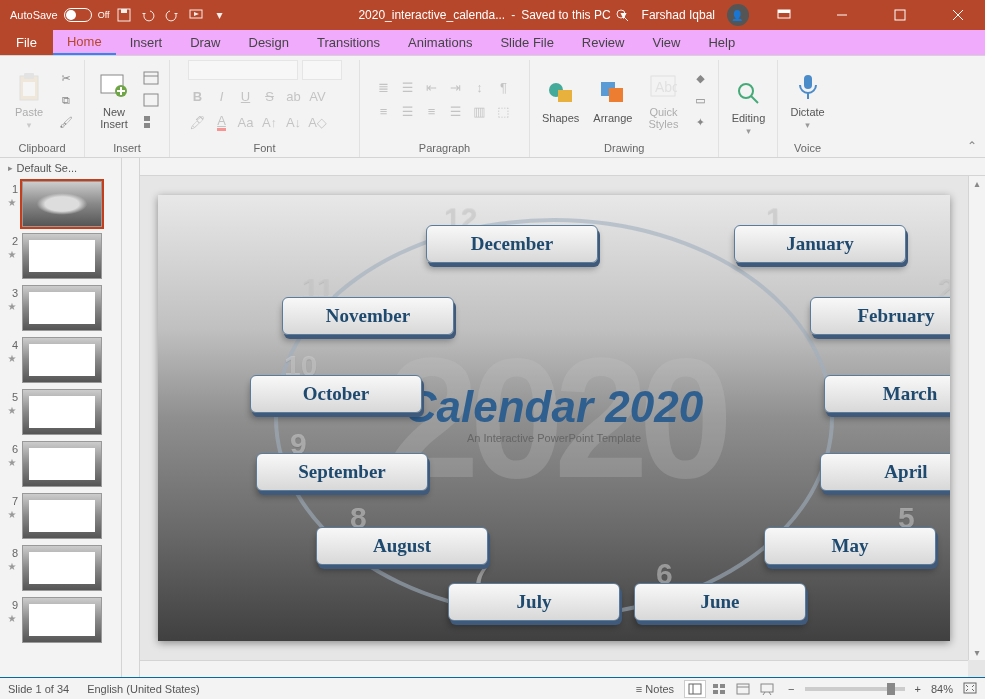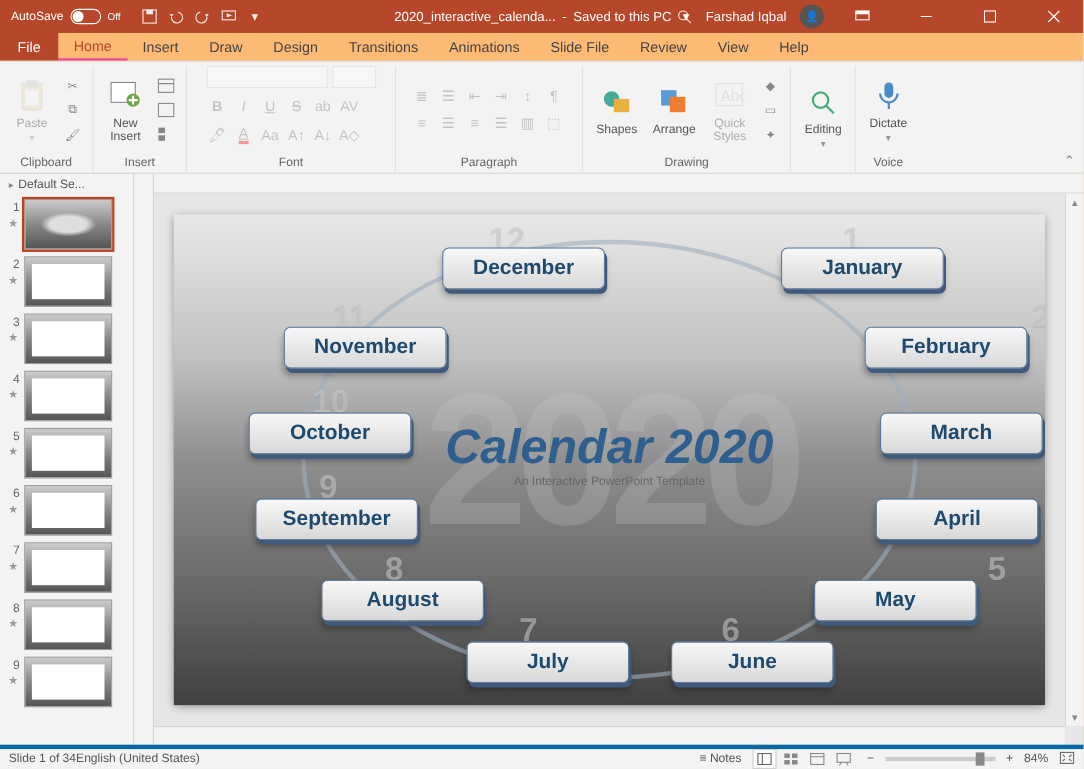--- a/index.html
+++ b/index.html
@@ -1,35 +1,35 @@
 <!DOCTYPE html>
 <html><head>
 <meta charset="utf-8">
 <style>
 * { margin: 0; padding: 0; box-sizing: border-box; font-family: 'Segoe UI', Tahoma, sans-serif; user-select: none; }
 html, body { width: 985px; height: 699px; overflow: hidden; background: #E6E6E6; }
 
 
 .titlebar { height: 30px; background: #B7472A; display: flex; align-items: center; color: #fff; font-size: 12px; position: relative; }
-.titlebar .left { display: flex; align-items: center; gap: 18px; padding-left: 10px; }
+.titlebar .left { display: flex; align-items: center; gap: 6px; padding-left: 10px; }
 .autosave { display: flex; align-items: center; gap: 6px; font-size: 11px; }
 .toggle { width: 28px; height: 14px; border: 1px solid #fff; border-radius: 7px; position: relative; }
 .toggle::after { content: ''; position: absolute; width: 10px; height: 10px; background: #fff; border-radius: 50%; top: 1px; left: 1px; }
 .qat { display: flex; gap: 8px; align-items: center; }
 .qat-icon { width: 16px; height: 16px; display: flex; align-items: center; justify-content: center; opacity: .9; }
 .doc-title { position: absolute; left: 50%; transform: translateX(-50%); display: flex; align-items: center; gap: 6px; }
 .user-area { margin-left: auto; display: flex; align-items: center; gap: 12px; padding-right: 4px; }
 .avatar { width: 22px; height: 22px; background: #555; border-radius: 50%; display:flex; align-items:center; justify-content:center; font-size:10px; }
 .win-btn { width: 46px; height: 30px; display: flex; align-items: center; justify-content: center; }
 
 
-.ribbon-tabs { height: 26px; background: #fdba74; border-bottom: 1px solid #D4D4D4; display: flex; align-items: stretch; font-size: 13px; color: #444; }
+.ribbon-tabs { height: 26px; background: #f0abfc; border-bottom: 1px solid #D4D4D4; display: flex; align-items: stretch; font-size: 13px; color: #444; }
 .ribbon-tab { padding: 0 14px; display: flex; align-items: center; cursor: default; }
 .ribbon-tab.file { background: #B7472A; color: #fff; padding: 0 16px; }
-.ribbon-tab.active { color: #B7472A; border-bottom: 2px solid #ec4899; font-weight: 400; }
+.ribbon-tab.active { color: #B7472A; border-bottom: 2px solid #3b82f6; font-weight: 400; }
 .ribbon-right { margin-left: auto; display: flex; }
 .ribbon-right .ribbon-tab { color: #B7472A; gap: 4px; }
 .share-icon-sm, .comment-icon-sm { width: 14px; height: 14px; }
 
 
 .ribbon { height: 102px; background: #F3F3F3; border-bottom: 1px solid #D4D4D4; display: flex; position: relative; padding-top:4px; }
 .group { border-right: 1px solid #E1E1E1; padding: 0 8px 0 8px; display: flex; flex-direction: column; align-items: center; justify-content: flex-end; height: 100%; }
 .group-label { font-size: 11px; color: #666; padding: 2px 0 3px; }
 .group-body { flex: 1; display: flex; align-items: center; gap: 6px; }
 .big-btn { display: flex; flex-direction: column; align-items: center; gap: 2px; font-size: 11px; color: #555; padding: 2px 4px; }
@@ -63,28 +63,28 @@
 .ruler-v { width: 18px; background: #F3F3F3; border-right: 1px solid #D4D4D4; }
 .editor-main { flex:1; position:relative; }
 .ruler-h { height: 18px; background: #F3F3F3; border-bottom: 1px solid #D4D4D4; }
 .canvas-wrap { position: absolute; top: 18px; left: 0; right: 17px; bottom: 17px; display:flex; align-items:center; justify-content:center; overflow:hidden; background:#E6E6E6;}
 .slide { width: 792px; height: 446px; background: linear-gradient(to bottom, #e8e8e8 0%, #c0c0c0 30%, #8f8f8f 50%, #6a6a6a 75%, #404040 100%); box-shadow: 0 2px 8px rgba(0,0,0,.4); position: relative; overflow:hidden; }
 .ring { position:absolute; left:50%; top:50%; width:560px; height:400px; transform:translate(-50%,-50%); border:4px solid rgba(160,175,190,.6); border-radius:50%; }
 .bg2020 { position:absolute; left:50%; top:50%; transform:translate(-50%,-50%); font-size:170px; font-weight:700; color:rgba(200,200,200,.25); letter-spacing:-10px;}
 .cal-title { position:absolute; left:50%; top:50%; transform:translate(-50%,-58%); text-align:center; }
 .cal-title h1 { font-size:44px; color:#2F5F8F; font-style:italic; font-weight:700; font-family: 'Segoe UI', sans-serif; }
 .cal-title p { font-size:11px; color:#666; margin-top:0; }
-.month-btn { position:absolute; width:148px; height:38px; background:linear-gradient(#f8f8f8,#d8d8d8); border:1px solid #5B7B9B; border-radius:6px; box-shadow: 2px 4px 0 #3F5A7A, 0 6px 6px rgba(0,0,0,.3); display:flex; align-items:center; justify-content:center; font-size:19px; font-weight:600; color:#1F4A6F; font-family:Liberation Sans, sans-serif; }
+.month-btn { position:absolute; width:172px; height:38px; background:linear-gradient(#f8f8f8,#d8d8d8); border:1px solid #5B7B9B; border-radius:6px; box-shadow: 2px 4px 0 #3F5A7A, 0 6px 6px rgba(0,0,0,.3); display:flex; align-items:center; justify-content:center; font-size:19px; font-weight:600; color:#1F4A6F; font-family:Liberation Serif, serif;margin-left:24px; }
 .month-num { position:absolute; font-size:30px; font-weight:700; color:rgba(210,210,210,.55); text-shadow:0 1px 1px rgba(0,0,0,.1); z-index:0;}
 
 .scroll-v { position:absolute; top:18px; right:0; bottom:17px; width:17px; background:#F3F3F3; border-left:1px solid #D4D4D4; display:flex; flex-direction:column; align-items:center; justify-content:space-between; padding:2px 0; color:#888; font-size:10px;}
 .scroll-h { position:absolute; bottom:0; left:0; right:17px; height:17px; background:#F3F3F3; border-top:1px solid #D4D4D4; }
 
 
-.status { position: absolute; bottom: 0; left: 0; right: 0; height: 22px; background: #F3F3F3; border-top: 4px solid #0369a1; display: flex; align-items: center; font-size: 11px; color: #555; padding: 0 8px; }
+.status { position: absolute; bottom: 0; left: 0; right: 0; height: 22px; background: #F3F3F3; border-top: 1px solid #0369a1; display: flex; align-items: center; font-size: 11px; color: #555; padding: 0 8px; gap: 18px; }
 .status .right { margin-left: auto; display: flex; align-items: center; gap: 10px; }
 .view-btns { display: flex; gap: 2px; }
 .view-btn { width: 22px; height: 18px; display: flex; align-items: center; justify-content: center; border:1px solid transparent;}
 .view-btn.active { background:#fff; border-color:#ccc;}
 .zoom-slider { width: 100px; height: 4px; background: #ccc; position: relative; }
 .zoom-slider::after { content:''; position:absolute; left:82%; top:-4px; width:8px; height:12px; background:#888;}
 </style>
 </head>
 <body>
 

